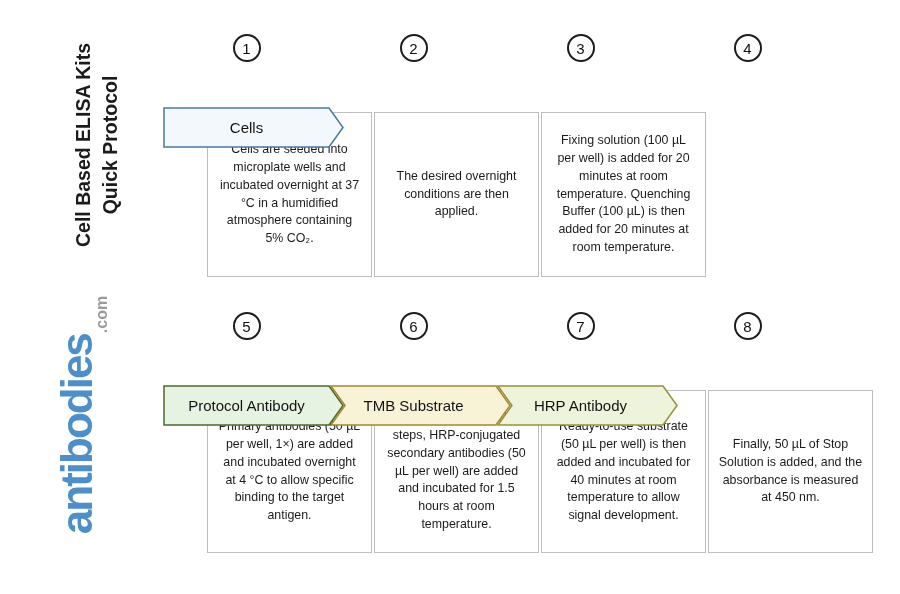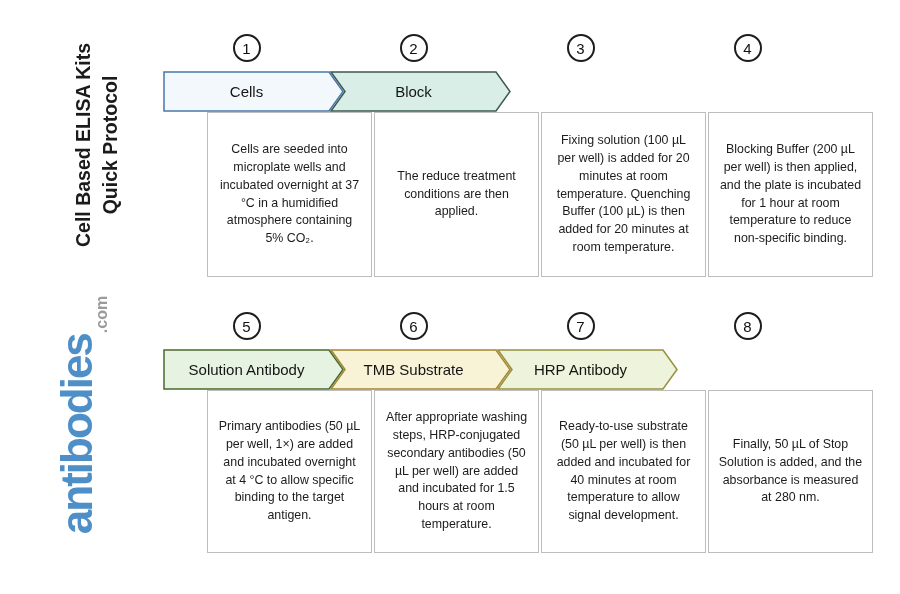--- a/index.html
+++ b/index.html
@@ -27,21 +27,21 @@
   .content{position:absolute;left:163px;top:34px;width:668px;}
   .prow + .prow{margin-top:35px;}
   .badges,.arrows,.boxes{display:grid;grid-template-columns:repeat(4,167px);}
   .badges{height:28px;margin-bottom:9px;}
   .badge{
     width:28px;height:28px;margin:0 auto;border:2px solid #1d1d1d;border-radius:50%;
     background:#fff;display:flex;align-items:center;justify-content:center;
     font-size:15px;color:#111;box-sizing:border-box;
   }
   .arrows{height:41px;position:relative;}
-  .arrow{position:relative;width:167px;height:41px;}
+  .arrow{position:relative;width:167px;height:41px;margin-top:36px;}
   .arrows .arrow:nth-child(1){z-index:4}
   .arrows .arrow:nth-child(2){z-index:3}
   .arrows .arrow:nth-child(3){z-index:2}
   .arrows .arrow:nth-child(4){z-index:1}
   .arrow svg{position:absolute;left:0;top:0;width:181px;height:41px;overflow:visible;display:block;}
   .alabel{
     position:absolute;left:0;top:0;width:167px;height:41px;
     display:flex;align-items:center;justify-content:center;
     font-size:15px;color:#141414;
   }
@@ -85,39 +85,30 @@
             <span>4</span>
           </div>
       </div>
       <div class="arrows">
         <div class="arrow">
           <svg viewBox="0 0 181 41">
               <path d="M1,1 L166,1 L180,20.5 L166,40 L1,40 Z" stroke-width="1.5" fill="#f3f8fc" stroke="#4a77a8"></path>
             </svg>
           <span class="alabel">Cells</span>
         </div>
-        <div class="arrow">
-          <svg viewBox="0 0 181 41">
-              <path d="M1,1 L166,1 L180,20.5 L166,40 L1,40 L15,20.5 Z" stroke-width="1.5" fill="#d8eee7" stroke="#3d5a52"></path>
-            </svg>
-          <span class="alabel">Block</span>
-        </div>
       </div>
       <div class="boxes">
         <div class="box">
             <p class="desc">Cells are seeded into microplate wells and incubated overnight at 37 °C in a humidified atmosphere containing 5% CO₂.</p>
           </div>
         <div class="box">
-            <p class="desc">The reduce treatment conditions are then applied.</p>
+            <p class="desc">The desired overnight conditions are then applied.</p>
           </div>
         <div class="box">
             <p class="desc">Fixing solution (100 µL per well) is added for 20 minutes at room temperature. Quenching Buffer (100 µL) is then added for 20 minutes at room temperature.</p>
-          </div>
-        <div class="box">
-            <p class="desc">Blocking Buffer (200 µL per well) is then applied, and the plate is incubated for 1 hour at room temperature to reduce non-specific binding.</p>
           </div>
       </div>
     </section>
 
     <section class="prow second">
       <div class="badges">
         <div class="badge">
             <span>5</span>
           </div>
         <div class="badge">
@@ -128,21 +119,21 @@
           </div>
         <div class="badge">
             <span>8</span>
           </div>
       </div>
       <div class="arrows">
         <div class="arrow">
           <svg viewBox="0 0 181 41">
               <path d="M1,1 L166,1 L180,20.5 L166,40 L1,40 Z" stroke-width="1.5" fill="#e7f3e2" stroke="#4b6b2d"></path>
             </svg>
-          <span class="alabel">Solution Antibody</span>
+          <span class="alabel">Protocol Antibody</span>
         </div>
         <div class="arrow">
           <svg viewBox="0 0 181 41">
               <path d="M1,1 L166,1 L180,20.5 L166,40 L1,40 L15,20.5 Z" stroke-width="1.5" fill="#f8f3d7" stroke="#a5872f"></path>
             </svg>
           <span class="alabel">TMB Substrate</span>
         </div>
         <div class="arrow">
           <svg viewBox="0 0 181 41">
               <path d="M1,1 L166,1 L180,20.5 L166,40 L1,40 L15,20.5 Z" stroke-width="1.5" fill="#eef3db" stroke="#95913c"></path>
@@ -154,19 +145,19 @@
         <div class="box">
             <p class="desc">Primary antibodies (50 µL per well, 1×) are added and incubated overnight at 4 °C to allow specific binding to the target antigen.</p>
           </div>
         <div class="box">
             <p class="desc">After appropriate washing steps, HRP-conjugated secondary antibodies (50 µL per well) are added and incubated for 1.5 hours at room temperature.</p>
           </div>
         <div class="box">
             <p class="desc">Ready-to-use substrate (50 µL per well) is then added and incubated for 40 minutes at room temperature to allow signal development.</p>
           </div>
         <div class="box">
-            <p class="desc">Finally, 50 µL of Stop Solution is added, and the absorbance is measured at 280 nm.</p>
+            <p class="desc">Finally, 50 µL of Stop Solution is added, and the absorbance is measured at 450 nm.</p>
           </div>
       </div>
     </section>
 
   </div>
 </div>
 
 </body></html>

